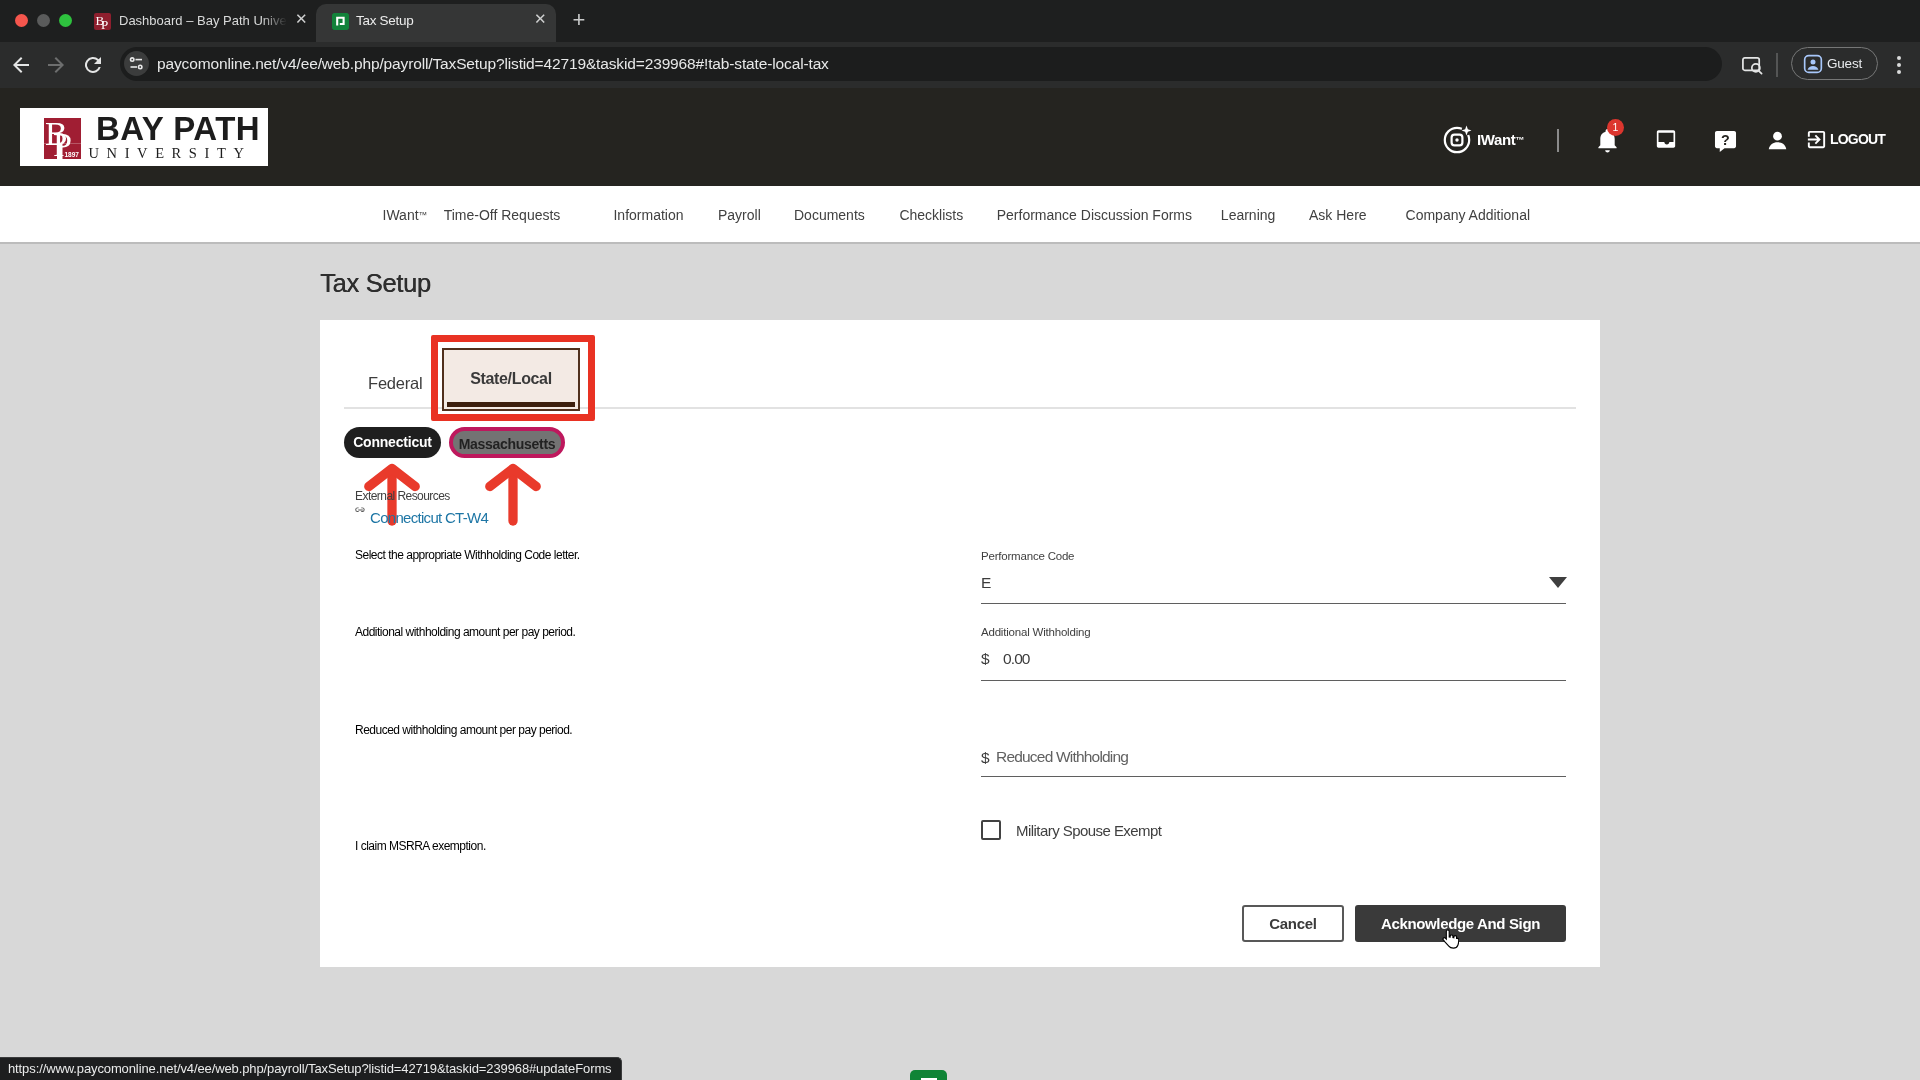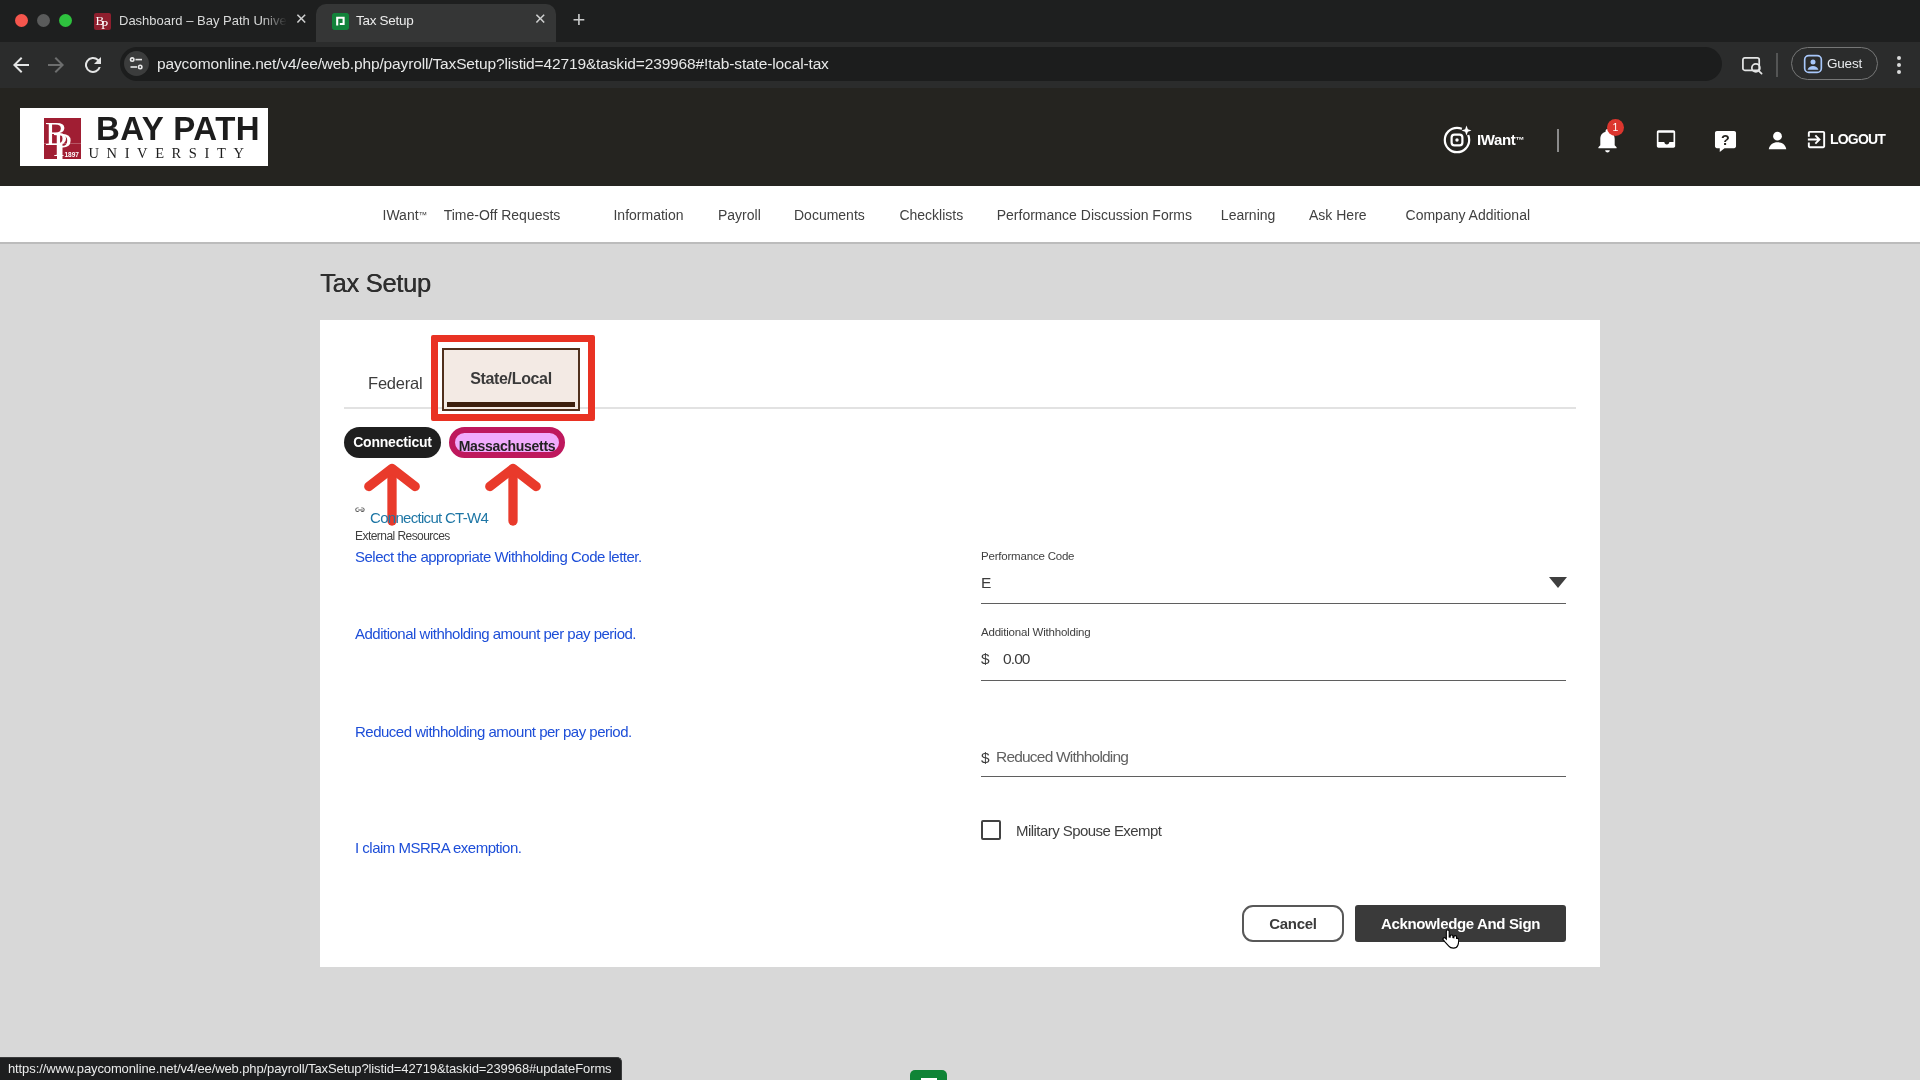--- a/index.html
+++ b/index.html
@@ -51,26 +51,26 @@
 #card { left:320px; top:320px; width:1280px; height:647px; background:#fff; }
 
 #federal { left:368px; top:374px; font-size:16.5px; letter-spacing:-0.2px; color:#3d3d3d; }
 #tabline { left:344px; top:407px; width:1232px; height:1.5px; background:#e2e2e2; }
 #slbox { left:442px; top:348px; width:138px; height:63px; background:#f3eae4; border:2px solid #50301d; }
 #slind { left:447px; top:402px; width:128px; height:5px; background:#3c1f0e; }
 #sltext { left:442px; top:370px; width:138px; text-align:center; font-size:16px; letter-spacing:-0.35px; font-weight:bold; color:#3a3a3a; }
 #redrect { left:431px; top:335px; width:164px; height:86px; border:7px solid #e93223; border-radius:2px; }
 
 #ctpill { left:344px; top:427px; width:97px; height:31px; background:#1f1f1f; border-radius:16px; color:#fff; font-weight:bold; font-size:14px; letter-spacing:-0.2px; text-align:center; line-height:31px; }
-#mapill { left:449px; top:427px; width:116px; height:31px; background:#f0abfc; border:6px solid #be185d; border-radius:16px; color:#222; font-weight:bold; font-size:14px; letter-spacing:-0.3px; text-align:center; line-height:27px; }
-
-#extres { left:355px; top:489px; font-size:12px; letter-spacing:-0.55px; color:#3f3f3f;margin-top:40px; }
+#mapill { left:449px; top:427px; width:116px; height:31px; background:#737373; border:4px solid #be185d; border-radius:16px; color:#222; font-weight:bold; font-size:14px; letter-spacing:-0.3px; text-align:center; line-height:27px; }
+
+#extres { left:355px; top:489px; font-size:12px; letter-spacing:-0.55px; color:#3f3f3f; }
 #ctw4 { left:370px; top:509px; font-size:15px; letter-spacing:-0.7px; color:#1e76a5; }
 
-.flabel { font-size:15px; letter-spacing:-0.5px; color:#1d4ed8; }
+.flabel { font-size:12px; letter-spacing:-0.5px; color:#000000; }
 #flabel1 { left:355px; top:548px; }
 #flabel2 { left:355px; top:625px; }
 #flabel3 { left:355px; top:723px; }
 #flabel4 { left:355px; top:820px;margin-top:19px; }
 
 .slabel { font-size:11.5px; letter-spacing:-0.2px; color:#3f3f3f; }
 #slabel1 { left:981px; top:550px; }
 #slabel2 { left:981px; top:626px; }
 .fval { font-size:15.5px; color:#3c3c3c; }
 #val1 { left:981px; top:574px; }
@@ -79,21 +79,21 @@
 #val3d { left:981px; top:749px; }
 #val3 { left:996px; top:748px; color:#616161; letter-spacing:-0.8px; }
 .uline { height:1.3px; background:#5f5f5f; width:585px; left:981px; }
 #ul1 { top:602.5px; }
 #ul2 { top:679.5px; }
 #ul3 { top:776px; }
 #caret { left:1549px; top:577px; width:0; height:0; border-left:9px solid transparent; border-right:9px solid transparent; border-top:11px solid #3f3f3f; }
 #checkbox { left:981px; top:820px; width:20px; height:20px; border:2px solid #424242; border-radius:2px; }
 #cbtext { left:1016px; top:822px; font-size:15px; letter-spacing:-0.55px; color:#3f3f3f; }
 
-#cancelbtn { left:1242px; top:905px; width:102px; height:37px; background:#fff; border:2px solid #585858; border-radius:11px; color:#3b3b3b; font-weight:bold; font-size:15px; letter-spacing:-0.3px; text-align:center; line-height:33px; }
+#cancelbtn { left:1242px; top:905px; width:102px; height:37px; background:#fff; border:2px solid #585858; border-radius:3px; color:#3b3b3b; font-weight:bold; font-size:15px; letter-spacing:-0.3px; text-align:center; line-height:33px; }
 #ackbtn { left:1355px; top:905px; width:211px; height:37px; background:#3a3a3a; border-radius:3px; color:#fff; font-weight:bold; font-size:15px; letter-spacing:-0.35px; text-align:center; line-height:37px; }
 
 #statusbar { left:0; top:1057px; width:622px; height:23px; background:#1d1e1f; border-top:1px solid #3a3b3c; border-right:1px solid #3a3b3c; border-top-right-radius:5px; }
 #statustext { left:8px; top:1061px; font-size:13px; color:#eaebeb; letter-spacing:-0.11px; }
 #greenwidget { left:910px; top:1070px; width:37px; height:10px; background:#0f8436; border-radius:5px 5px 0 0; }
 #greenbar { left:920.5px; top:1078px; width:16px; height:2px; background:#fff; }
 </style>
 </head>
 <body>
 

